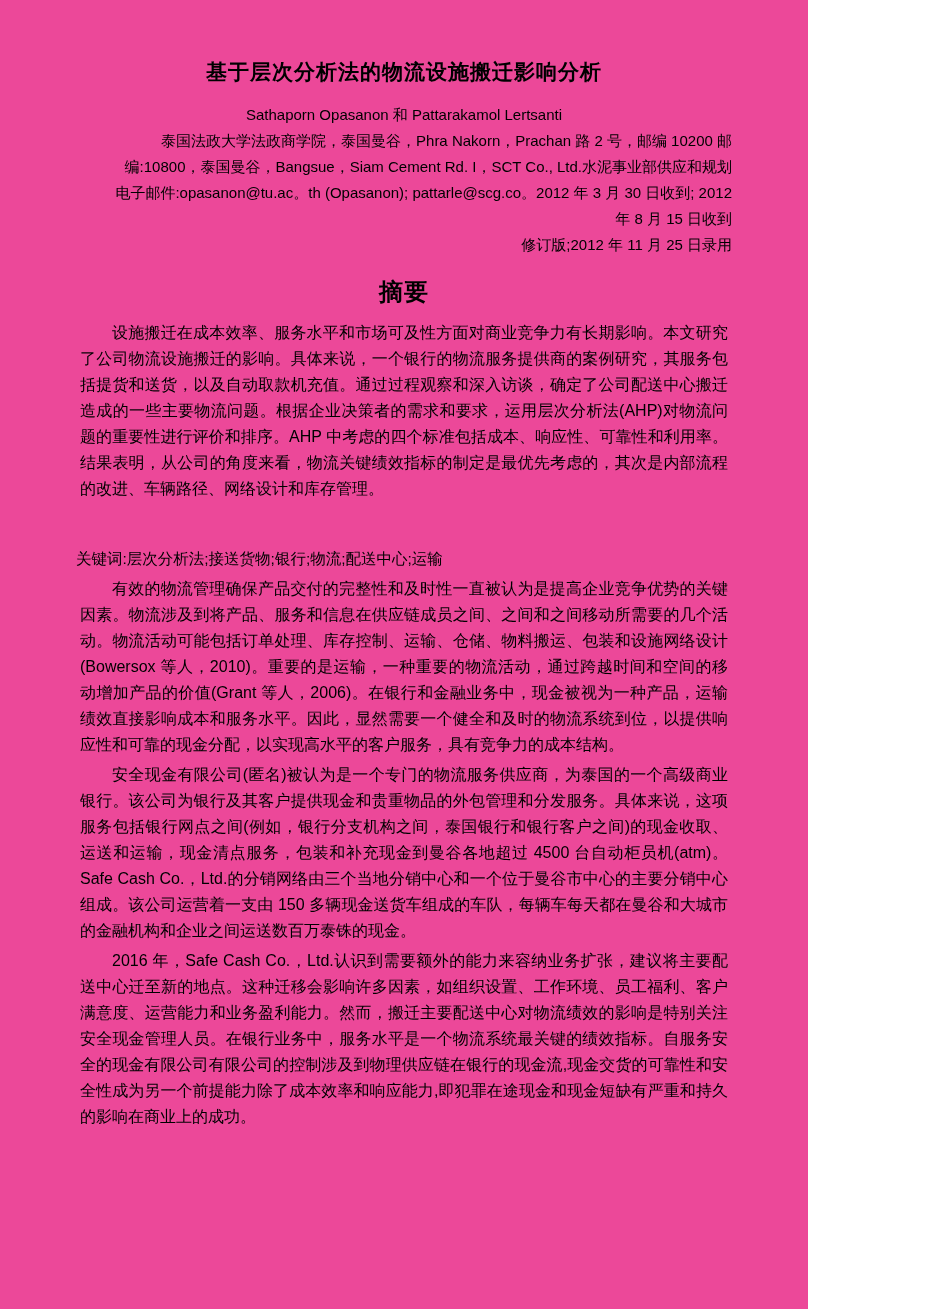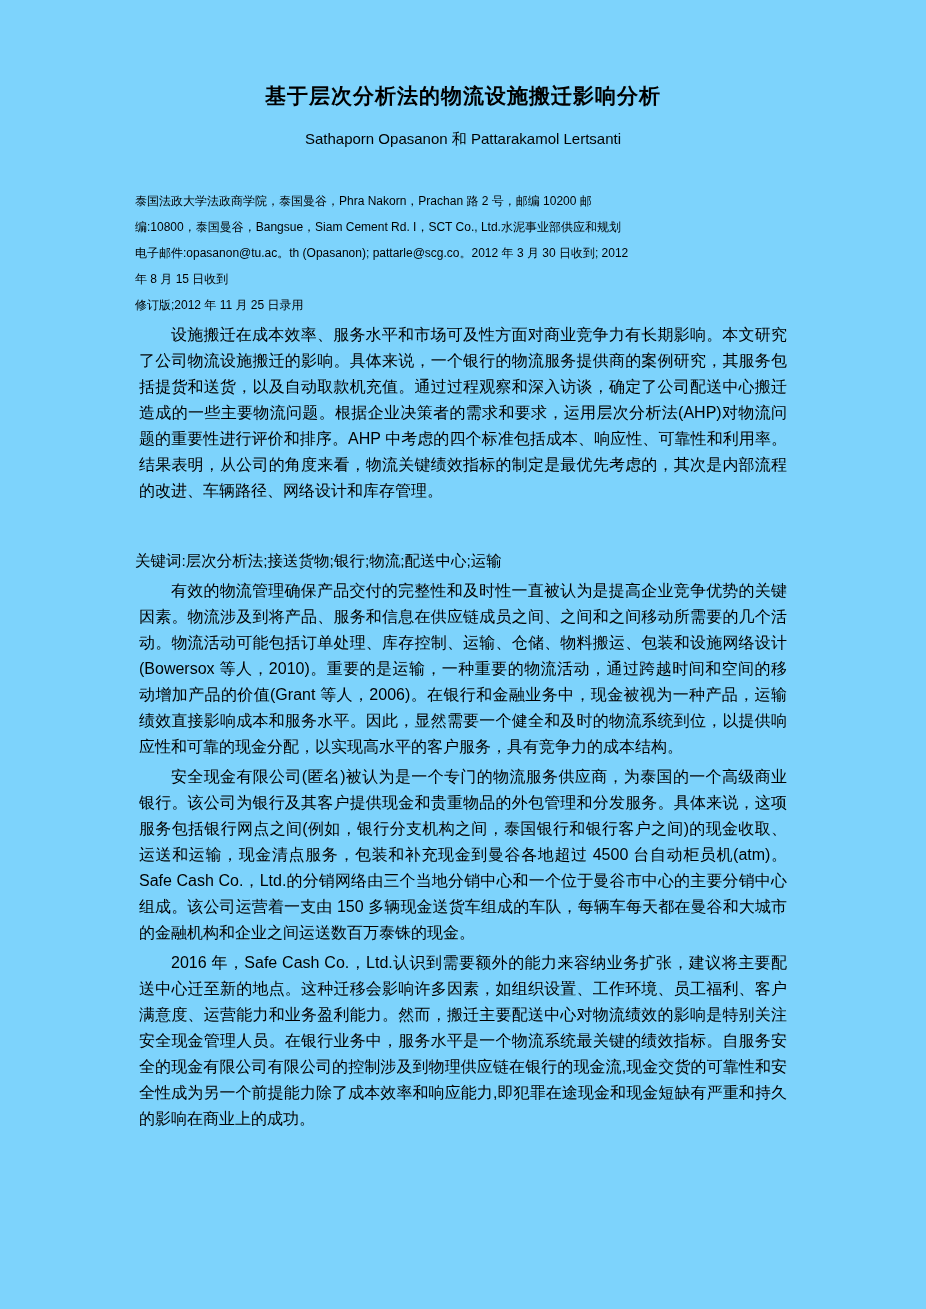--- a/index.html
+++ b/index.html
@@ -1,49 +1,48 @@
 <!DOCTYPE html>
 <html><head>
 <meta charset="utf-8">
 <style>
   html, body {
     margin: 0;
     padding: 0;
     background: #ffffff;
   }
   .page {
-    width: 926px;
+    width: 808px;
     min-height: 1309px;
-    background: #7dd3fc;
+    background: #ec4899;
     box-sizing: border-box;
-    padding-top: 82px;
+    padding-top: 58px;
     font-family: "Liberation Sans", "DejaVu Sans", sans-serif;
     color: #000000;
   }
   .content {
     width: 656px;
     margin: 0 auto;
   }
   .paper-title {
     font-size: 21px;
     font-weight: bold;
     text-align: center;
     margin: 0 0 16px 0;
     letter-spacing: 1px;
   }
   .authors {
     font-size: 15px;
     text-align: center;
     line-height: 26px;
   }
   .affiliation {
-    font-size: 12px;
-    text-align: left;
+    font-size: 15px;
+    text-align: right;
     line-height: 26px;
-    margin-top: 36px;
   }
   .section-heading {
     font-size: 24px;
     font-weight: bold;
     text-align: center;
     margin: 18px 0 12px 0;
     letter-spacing: 1px;
   }
   .section-heading.intro {
     margin-top: 46px;
@@ -74,20 +73,21 @@
     <div class="authors">Sathaporn Opasanon 和 Pattarakamol Lertsanti</div>
 
     <div class="affiliation">
       <div>泰国法政大学法政商学院，泰国曼谷，Phra Nakorn，Prachan 路 2 号，邮编 10200 邮</div>
       <div>编:10800，泰国曼谷，Bangsue，Siam Cement Rd. I，SCT Co., Ltd.水泥事业部供应和规划</div>
       <div>电子邮件:opasanon@tu.ac。th (Opasanon); pattarle@scg.co。2012 年 3 月 30 日收到; 2012</div>
       <div>年 8 月 15 日收到</div>
       <div>修订版;2012 年 11 月 25 日录用</div>
     </div>
 
+    <h2 class="section-heading">摘要</h2>
 
     <p class="body-para">设施搬迁在成本效率、服务水平和市场可及性方面对商业竞争力有长期影响。本文研究了公司物流设施搬迁的影响。具体来说，一个银行的物流服务提供商的案例研究，其服务包括提货和送货，以及自动取款机充值。通过过程观察和深入访谈，确定了公司配送中心搬迁造成的一些主要物流问题。根据企业决策者的需求和要求，运用层次分析法(AHP)对物流问题的重要性进行评价和排序。AHP 中考虑的四个标准包括成本、响应性、可靠性和利用率。结果表明，从公司的角度来看，物流关键绩效指标的制定是最优先考虑的，其次是内部流程的改进、车辆路径、网络设计和库存管理。</p>
 
     <p class="keywords">关键词:层次分析法;接送货物;银行;物流;配送中心;运输</p>
 
 
     <p class="body-para">有效的物流管理确保产品交付的完整性和及时性一直被认为是提高企业竞争优势的关键因素。物流涉及到将产品、服务和信息在供应链成员之间、之间和之间移动所需要的几个活动。物流活动可能包括订单处理、库存控制、运输、仓储、物料搬运、包装和设施网络设计(Bowersox 等人，2010)。重要的是运输，一种重要的物流活动，通过跨越时间和空间的移动增加产品的价值(Grant 等人，2006)。在银行和金融业务中，现金被视为一种产品，运输绩效直接影响成本和服务水平。因此，显然需要一个健全和及时的物流系统到位，以提供响应性和可靠的现金分配，以实现高水平的客户服务，具有竞争力的成本结构。</p>
     <p class="body-para">安全现金有限公司(匿名)被认为是一个专门的物流服务供应商，为泰国的一个高级商业银行。该公司为银行及其客户提供现金和贵重物品的外包管理和分发服务。具体来说，这项服务包括银行网点之间(例如，银行分支机构之间，泰国银行和银行客户之间)的现金收取、运送和运输，现金清点服务，包装和补充现金到曼谷各地超过 4500 台自动柜员机(atm)。Safe Cash Co.，Ltd.的分销网络由三个当地分销中心和一个位于曼谷市中心的主要分销中心组成。该公司运营着一支由 150 多辆现金送货车组成的车队，每辆车每天都在曼谷和大城市的金融机构和企业之间运送数百万泰铢的现金。</p>
     <p class="body-para">2016 年，Safe Cash Co.，Ltd.认识到需要额外的能力来容纳业务扩张，建议将主要配送中心迁至新的地点。这种迁移会影响许多因素，如组织设置、工作环境、员工福利、客户满意度、运营能力和业务盈利能力。然而，搬迁主要配送中心对物流绩效的影响是特别关注安全现金管理人员。在银行业务中，服务水平是一个物流系统最关键的绩效指标。自服务安全的现金有限公司有限公司的控制涉及到物理供应链在银行的现金流,现金交货的可靠性和安全性成为另一个前提能力除了成本效率和响应能力,即犯罪在途现金和现金短缺有严重和持久的影响在商业上的成功。</p>
 

